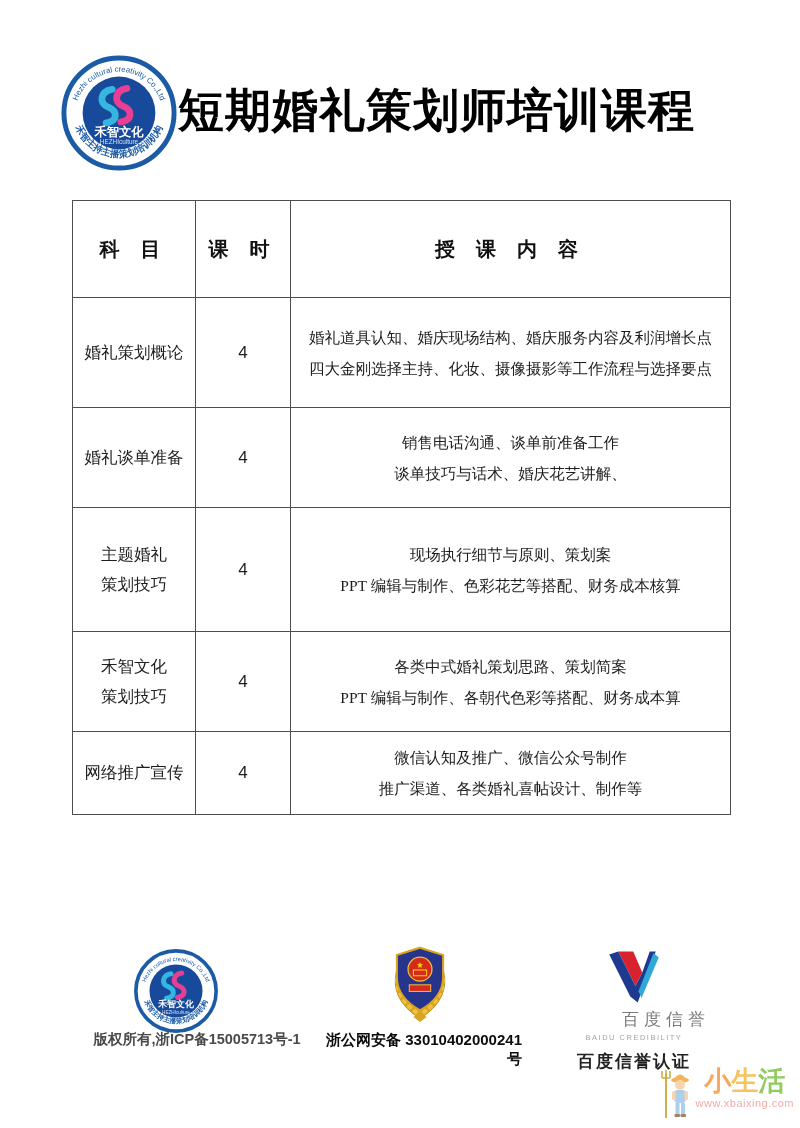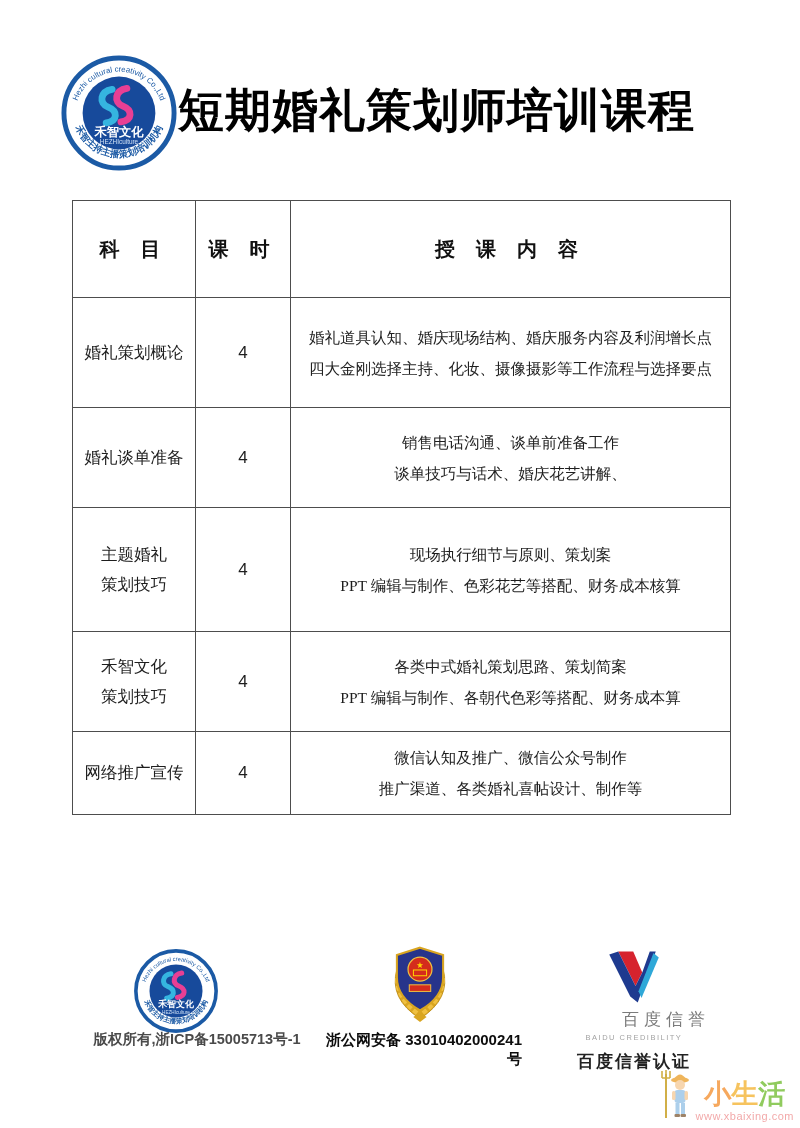--- a/index.html
+++ b/index.html
@@ -31,21 +31,21 @@
   .police-badge{position:absolute;left:387px;top:942px;width:66px;height:84px;}
   .police-text{position:absolute;left:318px;top:1031px;width:204px;text-align:right;
       font-size:15px;font-weight:bold;color:#0d0d0d;}
   .baidu-block{position:absolute;left:558px;top:950px;width:152px;text-align:center;}
   .baidu-v{display:block;margin:0 auto;}
   .baidu-cn{font-size:17px;color:#7b7b7b;letter-spacing:5px;margin-top:4px;text-align:right;}
   .baidu-en{font-size:7.5px;color:#a3a3a3;letter-spacing:1.5px;margin-top:2px;}
   .baidu-cert{font-size:17px;font-weight:bold;color:#222;letter-spacing:2px;margin-top:8px;}
 
   
-  .watermark{position:absolute;right:6px;bottom:6px;display:flex;align-items:flex-end;opacity:.85;}
+  .watermark{position:absolute;right:6px;bottom:6px;display:flex;align-items:flex-start;opacity:.85;}
   .wm-text{margin-left:2px;text-align:center;}
   .wm-brand{font-size:27px;font-weight:bold;line-height:1;white-space:nowrap;
       text-shadow:0 0 2px #fff;}
   .wm-brand .c1{color:#f59a42;}
   .wm-brand .c2{color:#f5b942;}
   .wm-brand .c3{color:#7dc242;}
   .wm-url{font-size:11px;color:#f09a9a;letter-spacing:.5px;margin-top:2px;}
 </style>
 </head>
 <body>

